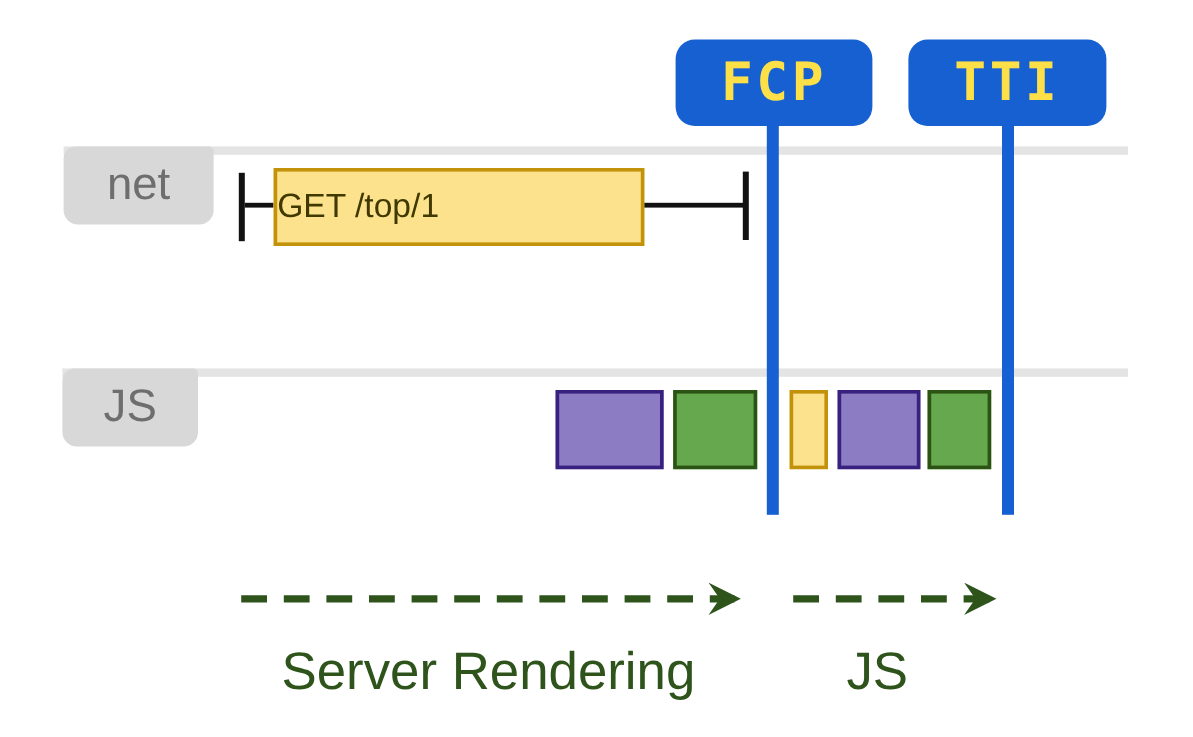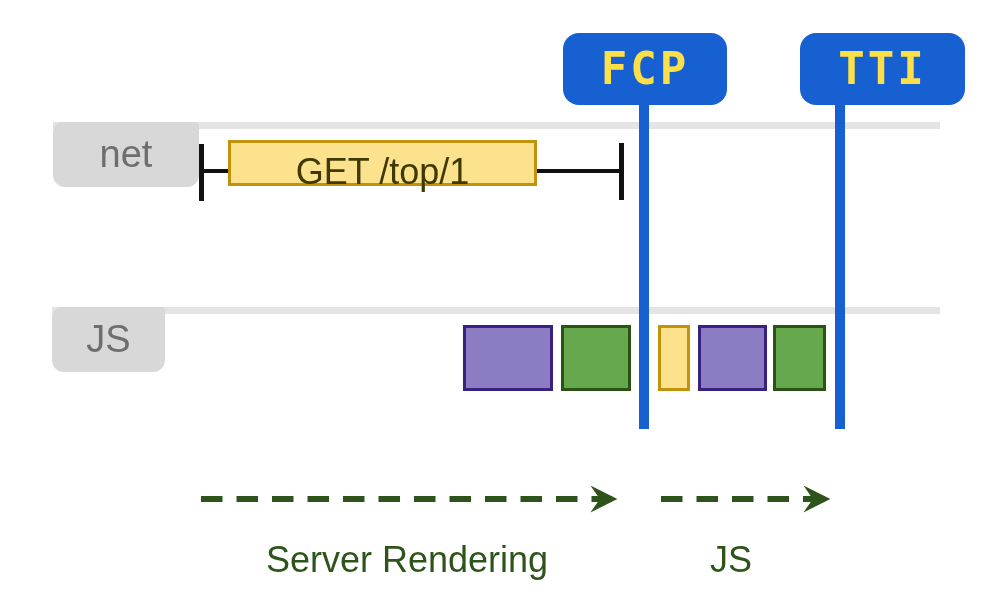--- a/index.html
+++ b/index.html
@@ -24,40 +24,40 @@
   
   .tab {
     position: absolute;
     background: var(--tab-gray, #d8d8d8);
     color: var(--tab-text, #6e6e6e);
     font-size: 38px;
     text-align: center;
     line-height: 64px;
     border-radius: 10px 4px 12px 12px;
   }
-  .net-tab { left: 53px; top: 122px; width: 146px; height: 65px; }
+  .net-tab { left: 53px; top: 122px; width: 125px; height: 65px; }
   .js-tab  { left: 52px; top: 307px; width: 113px; height: 65px; }
 
   
   .badge {
     position: absolute;
     top: 33px;
     height: 72px;
     background: var(--marker-blue, #1760d2);
     border-radius: 16px;
     color: #fde047;
     font-family: "DejaVu Sans Mono", monospace;
     font-weight: bold;
     font-size: 44px;
     letter-spacing: 3px;
     text-align: center;
     line-height: 72px;
   }
   .fcp-badge { left: 563px; width: 164px; }
-  .tti-badge { left: 757px; width: 165px; margin-left: 43px; }
+  .tti-badge { left: 757px; width: 165px; }
   .marker-line {
     position: absolute;
     top: 105px;
     width: 10px;
     height: 324px;
     background: var(--marker-blue, #1760d2);
   }
   .fcp-line { left: 639px; }
   .tti-line { left: 835px; }
 
@@ -73,27 +73,27 @@
   .hline {
     position: absolute;
     height: 4px;
     background: var(--bracket-black, #111111);
   }
   .tick-left  { left: 204px; top: 169px; width: 24px; }
   .conn-right { left: 537px; top: 169px; width: 84px; }
   .request-bar {
     position: absolute;
     left: 228px; top: 140px;
-    width: 309px; height: 46px;
+    width: 309px; height: 65px;
     box-sizing: border-box;
     background: var(--yellow-fill, #fce28c);
     border: 3px solid var(--yellow-border, #c2930a);
     color: var(--request-text, #3f3900);
-    font-size: 36px;
-    text-align: center;
+    font-size: 28px;
+    text-align: left;
     line-height: 58px;
   }
 
   
   .task-block {
     position: absolute;
     top: 325px;
     height: 66px;
     box-sizing: border-box;
     border: 3px solid;
@@ -108,21 +108,21 @@
     stroke: var(--arrow-green, #2e541c);
     stroke-width: 6;
     stroke-dasharray: 21.5 14;
     fill: none;
   }
   .arrowhead { fill: var(--arrow-green, #2e541c); }
   .phase-label {
     position: absolute;
     top: 538px;
     color: var(--arrow-green, #2e541c);
-    font-size: 36px;
+    font-size: 44px;
     text-align: center;
     line-height: 44px;
     white-space: nowrap;
   }
   .phase-label-1 { left: 200px; width: 414px; }
   .phase-label-2 { left: 640px; width: 182px; }
 </style>
 </head>
 <body>
 

